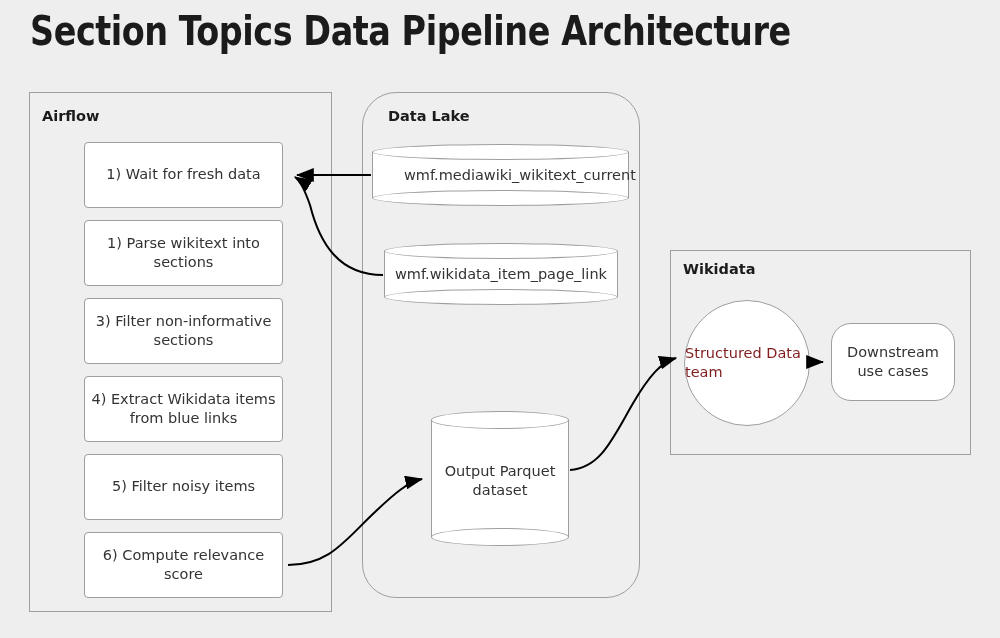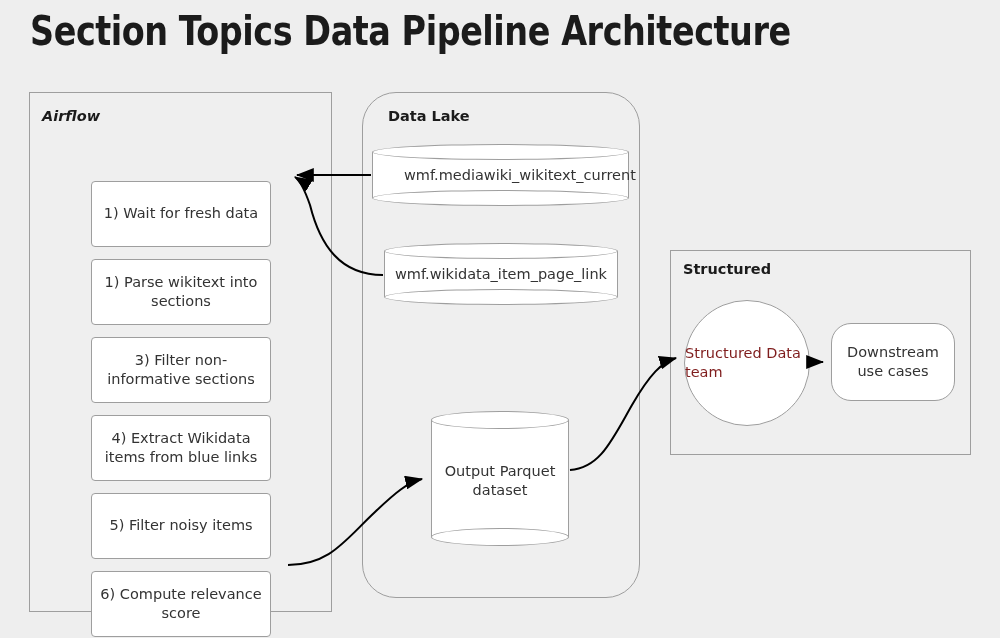--- a/index.html
+++ b/index.html
@@ -51,21 +51,21 @@
     white-space: nowrap;
   }
 
   #cluster-airflow {
     left: 29px;
     top: 92px;
     width: 303px;
     height: 520px;
     border-radius: 0;
   }
-  #label-airflow { left: 42px; top: 108px; font-style: italic; }
+  #label-airflow { left: 42px; top: 108px; }
 
   #cluster-datalake {
     left: 362px;
     top: 92px;
     width: 278px;
     height: 506px;
     border-radius: 34px;
   }
   #label-datalake { left: 388px; top: 108px; }
 
@@ -88,24 +88,23 @@
     display: flex;
     align-items: center;
     justify-content: center;
     text-align: center;
     font-size: 14.5px;
     color: #333333;
     line-height: 1.32;
     padding: 2px 6px;
   }
   .step {
-    left: 91px;
-    width: 180px;
+    left: 84px;
+    width: 199px;
     height: 66px;
-    margin-top: 39px;
   }
   #step-1 { top: 142px; }
   #step-2 { top: 220px; }
   #step-3 { top: 298px; }
   #step-4 { top: 376px; }
   #step-5 { top: 454px; }
   #step-6 { top: 532px; }
 
   #node-downstream {
     left: 831px;
@@ -203,21 +202,21 @@
 
   <div id="title">Section Topics Data Pipeline Architecture</div>
 
   <div class="cluster" id="cluster-airflow"></div>
   <div class="cluster-label" id="label-airflow">Airflow</div>
 
   <div class="cluster" id="cluster-datalake"></div>
   <div class="cluster-label" id="label-datalake">Data Lake</div>
 
   <div class="cluster" id="cluster-consumers"></div>
-  <div class="cluster-label" id="label-consumers">Structured</div>
+  <div class="cluster-label" id="label-consumers">Wikidata</div>
 
   <div class="node-box step" id="step-1">1) Wait for fresh data</div>
   <div class="node-box step" id="step-2">1) Parse wikitext into sections</div>
   <div class="node-box step" id="step-3">3) Filter non-informative sections</div>
   <div class="node-box step" id="step-4">4) Extract Wikidata items from blue links</div>
   <div class="node-box step" id="step-5">5) Filter noisy items</div>
   <div class="node-box step" id="step-6">6) Compute relevance score</div>
 
   <div class="cylinder" id="cyl-wikitext">
     <div class="cyl-body"></div>

